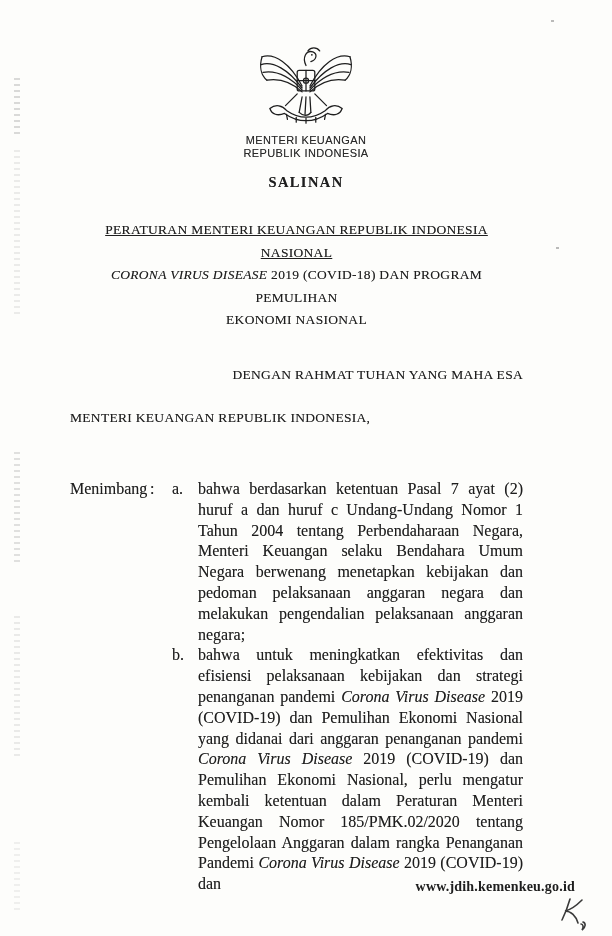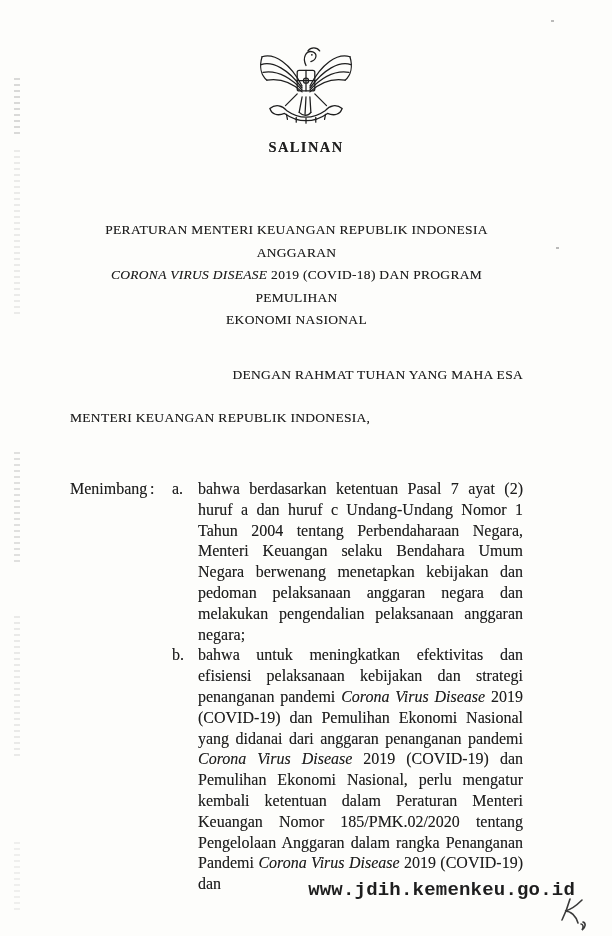--- a/index.html
+++ b/index.html
@@ -19,43 +19,43 @@
   }
   .speck{position:absolute;width:3px;height:2px;background:rgba(120,120,120,.5);}
   .header{position:absolute;left:0;right:0;top:46px;text-align:center;}
   .emblem{display:block;margin:0 auto;}
   .agency{
     font-family:"Liberation Sans", sans-serif;
     font-size:11px;line-height:12.5px;letter-spacing:.4px;
     color:#2a2a2a;margin-top:4px;
   }
   .salinan{
-    font-size:14.5px;font-weight:bold;letter-spacing:1.4px;margin-top:9px;
+    font-size:14.5px;font-weight:bold;letter-spacing:1.4px;margin-top:15px;
   }
   .content{position:absolute;left:70px;width:453px;top:0;}
   .title-block{position:absolute;top:219px;left:0;width:100%;text-align:center;
     font-size:13.5px;line-height:22.6px;letter-spacing:.3px;}
-  .title-block .tline{white-space:pre;}
+  .title-block .tline{white-space:pre;text-decoration:underline;}
   .invocation{position:absolute;top:367px;left:0;width:100%;text-align:right;
     font-size:13.5px;letter-spacing:.3px;}
   .authority{position:absolute;top:410px;left:0;width:100%;
     font-size:13.5px;letter-spacing:.3px;}
   .considering{position:absolute;top:479px;left:0;width:100%;
     font-size:16px;line-height:20.8px;display:flex;}
   .clause-label{width:80px;flex:0 0 80px;}
   .clause-colon{width:22px;flex:0 0 22px;}
   .clause-items{flex:1;}
   .cons-item{display:flex;}
   .item-marker{width:26px;flex:0 0 26px;}
   .item-text{flex:1;text-align:justify;}
   .it{font-style:italic;}
   .watermark{
     position:absolute;top:879px;right:37px;
-    font-family:Liberation Mono, monospace;
-    font-size:19px;font-weight:bold;letter-spacing:.2px;
+    font-family:Liberation Serif, serif;
+    font-size:14px;font-weight:bold;letter-spacing:.2px;
     text-shadow:none;
     text-align:right;
   }
   .paraf{position:absolute;left:556px;top:896px;}
 </style>
 </head>
 <body>
 
 <div class="page">
 
@@ -92,28 +92,32 @@
       <circle cx="50" cy="35.5" r="2.6"></circle>
 
       <path d="M46 52 L43 68 M50 52 L49 70 M54 52 L55 68"></path>
       <path d="M43 68 C47 72 52 72 55 68"></path>
 
       <path d="M41 49 L29 61 M59 49 L71 61"></path>
 
       <path d="M13 64 C19 59 26 61 30 66 C43 75 57 75 70 66 C74 61 81 59 87 64 C85 70 79 72 72 69 C58 79 42 79 28 69 C21 72 15 70 13 64 Z"></path>
       <path d="M30 70 L31 75 M40 73 L40 78 M50 74 L50 79 M60 73 L60 78 M70 70 L69 75"></path>
     </svg>
+    <div class="agency">
+      <div>MENTERI KEUANGAN</div>
+      <div>REPUBLIK INDONESIA</div>
+    </div>
     <div class="salinan">SALINAN</div>
   </div>
 
   <div class="content">
 
     <div class="title-block">
       <div class="tline">PERATURAN MENTERI KEUANGAN REPUBLIK INDONESIA</div>
-      <div class="tline">ANGGARAN</div>
+      <div class="tline">NASIONAL</div>
       <div>
           <div><span class="it">CORONA VIRUS DISEASE</span><span> 2019 (COVID-18) DAN PROGRAM PEMULIHAN</span></div>
           <div><span>EKONOMI NASIONAL</span></div>
         </div>
     </div>
 
     <div class="invocation">DENGAN RAHMAT TUHAN YANG MAHA ESA</div>
     <div class="authority">MENTERI KEUANGAN REPUBLIK INDONESIA,</div>
 
     <div class="considering">

